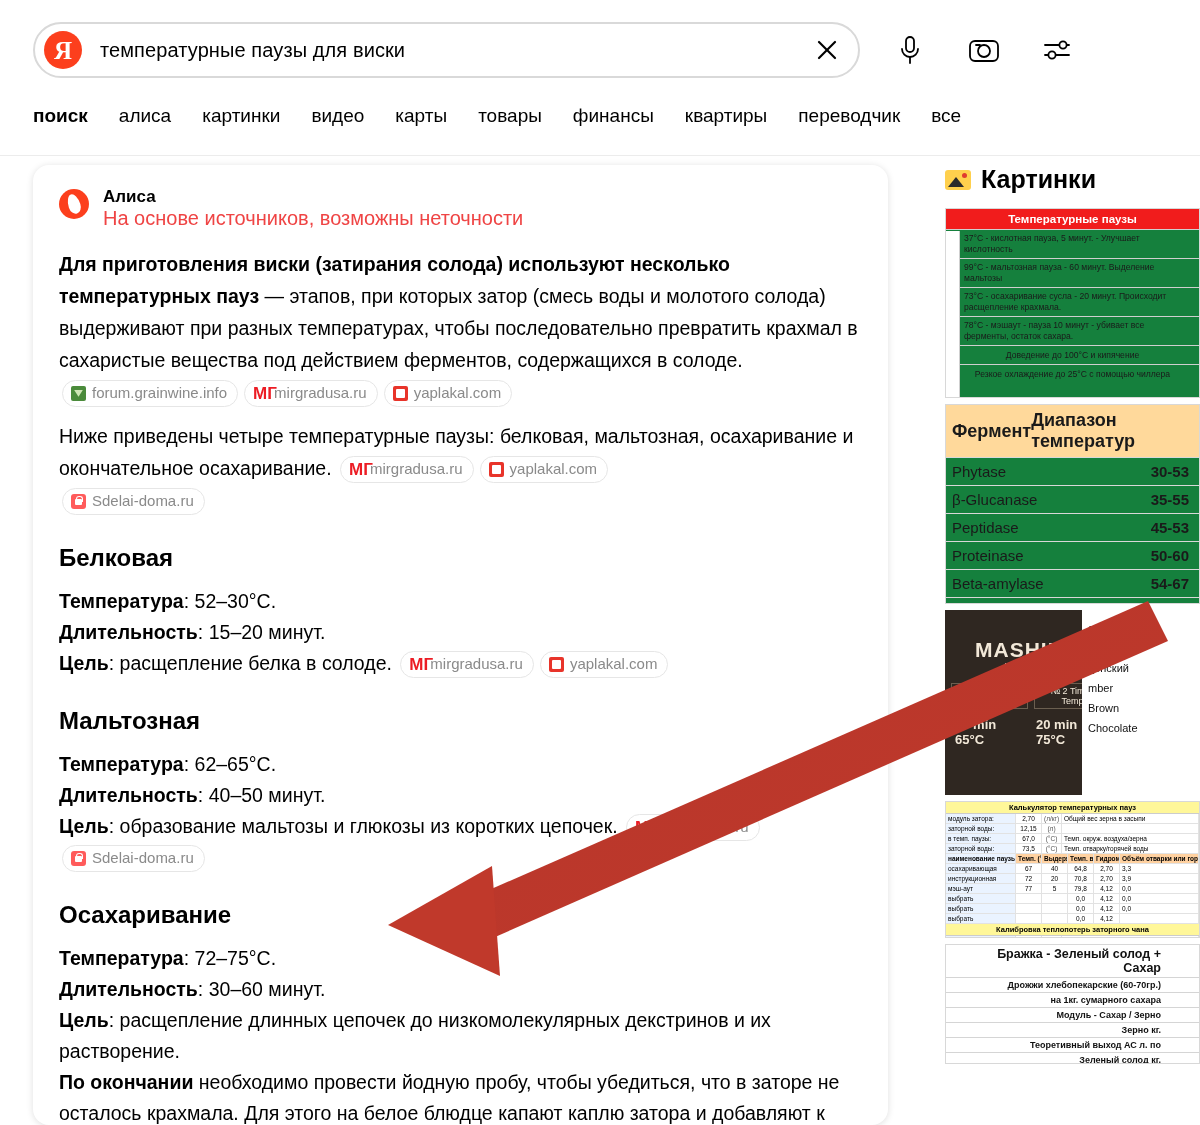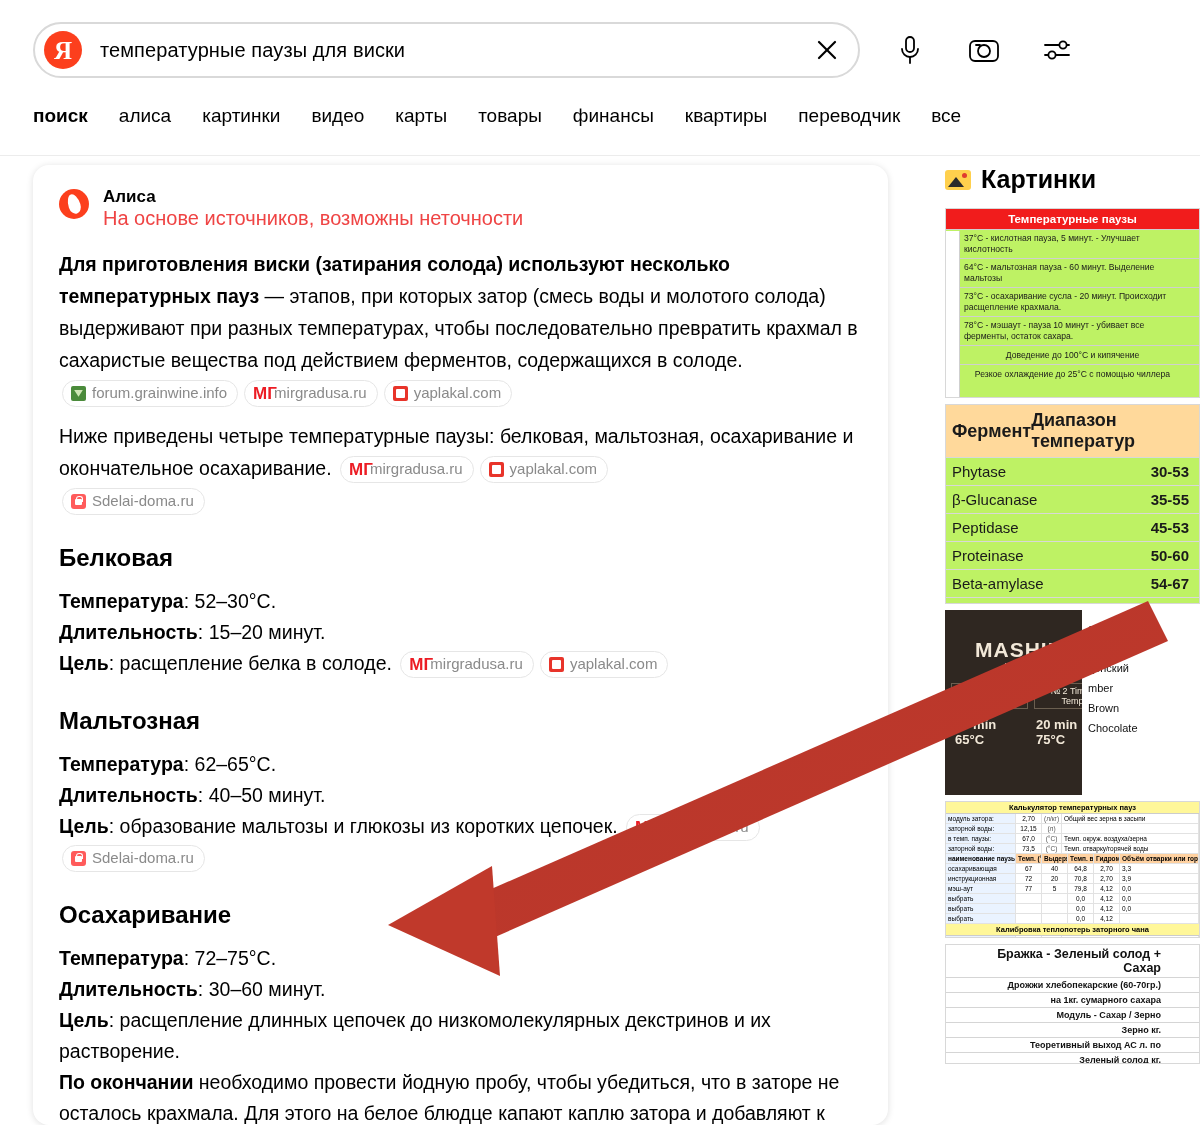--- a/index.html
+++ b/index.html
@@ -121,21 +121,21 @@
     display: flex; align-items: center; gap: 10px;
     font-size: 25px; font-weight: 700; color: #000; margin-bottom: 14px;
   }
   .pic-icon {
     width: 26px; height: 20px; background: #ffd04d; border-radius: 3px; position: relative; flex: none;
   }
   .pic-icon::after{content:""; position:absolute; left:3px; bottom:3px; width:0;height:0;
     border-left:8px solid transparent; border-right:8px solid transparent; border-bottom:10px solid #2b2b2b;}
   .pic-icon::before{content:""; position:absolute; right:4px; top:3px; width:5px; height:5px; border-radius:50%; background:#e03a2f;}
 
-  .thumb { width: 255px; background:#bef264; margin-bottom: 6px; position: relative; overflow:hidden; }
+  .thumb { width: 255px; background:#15803d; margin-bottom: 6px; position: relative; overflow:hidden; }
 
   
   .t1 { height: 190px; border:1px solid #d8d8d8; }
   .t1 .hdr { background:#f11c1c; color:#fff; font-size:11.5px; font-weight:700; text-align:center; padding:4px 0; }
   .t1 .row { border-top:1px solid #cfcfcf; font-size:8.6px; color:#1a1a1a; padding:3px 20px 3px 6px; line-height:11px; }
   .t1 .rowc { border-top:1px solid #cfcfcf; font-size:8.6px; color:#1a1a1a; padding:4px 4px; text-align:center; }
   .t1 .side { position:absolute; left:0; top:22px; width:14px; bottom:0; border-right:1px solid #cfcfcf; background:#fff;}
 
   
   .t2 { height: 200px; border:1px solid #d8d8d8; }
@@ -322,21 +322,21 @@
   <div class="right">
     <div class="right-head">
       <span class="pic-icon"></span>
       <span>Картинки</span>
     </div>
 
     <div class="thumb t1">
       <div class="hdr">Температурные паузы</div>
       <div class="side"></div>
       <div class="row" style="padding-left:18px">37°C - кислотная пауза, 5 минут. - Улучшает кислотность</div>
-      <div class="row" style="padding-left:18px">64°C - мальтозная пауза - 60 минут. Выделение мальтозы</div>
+      <div class="row" style="padding-left:18px">99°C - мальтозная пауза - 60 минут. Выделение мальтозы</div>
       <div class="row" style="padding-left:18px">73°C - осахаривание сусла - 20 минут. Происходит расщепление крахмала.</div>
       <div class="row" style="padding-left:18px">78°C - мэшаут - пауза 10 минут - убивает все ферменты, остаток сахара.</div>
       <div class="rowc">Доведение до 100°C и кипячение</div>
       <div class="rowc">Резкое охлаждение до 25°C с помощью чиллера</div>
     </div>
 
     <div class="thumb t2">
       <div class="er head">
         <span>Фермент</span>
         <span>Диапазон температур</span>

